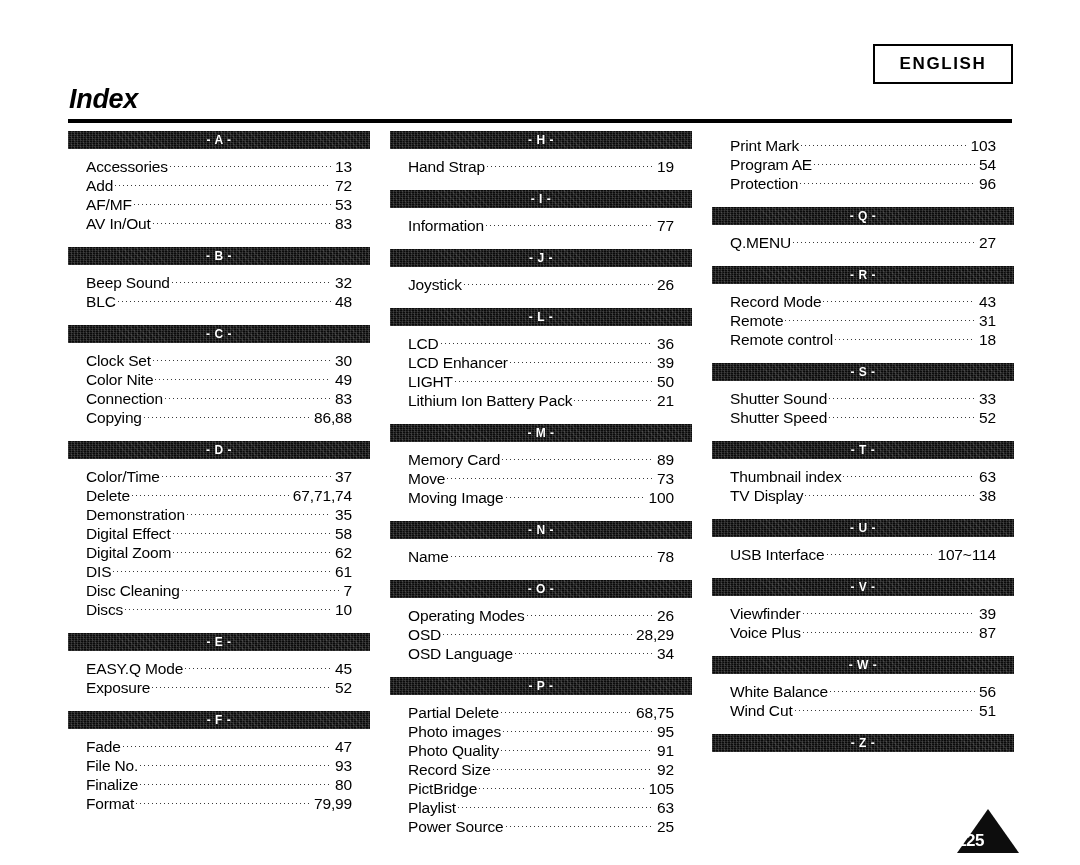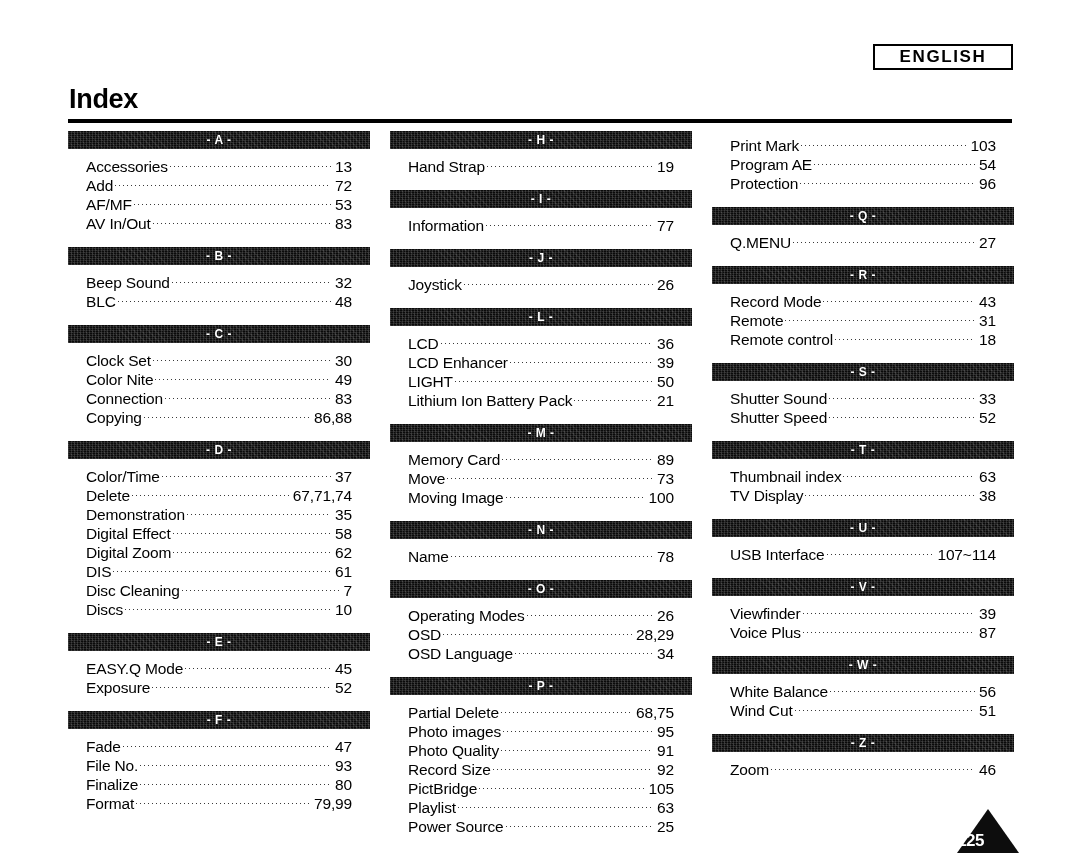--- a/index.html
+++ b/index.html
@@ -17,21 +17,21 @@
     position: relative;
     overflow: hidden;
   }
 
   
   .lang-badge {
     position: absolute;
     top: 44px;
     left: 873px;
     width: 140px;
-    height: 26px;
+    height: 40px;
     border: 2px solid #000;
     background: #fff;
     display: flex;
     align-items: center;
     justify-content: center;
     font-size: 17px;
     font-weight: 700;
     letter-spacing: 1.6px;
     font-family: "Liberation Sans", sans-serif;
   }
@@ -44,20 +44,21 @@
     width: 944px;
   }
 
   .page-title {
     font-size: 27px;
     font-weight: 700;
     line-height: 1;
     letter-spacing: -0.3px;
     margin: 0 0 6px 1px;
     font-family: "Liberation Sans", sans-serif;
+    font-style: italic;
   }
 
   .title-rule {
     width: 100%;
     height: 4px;
     background: #000;
     margin-bottom: 8px;
   }
 
   
@@ -651,27 +652,20 @@
               <span class="entry-name">Wind Cut</span>
               <span class="leader"></span>
               <span class="entry-page">51</span>
             </li>
           </ul>
         </div>
         <div class="section">
           <div class="letter-bar">
             <span class="letter-label">- Z -</span>
           </div>
-          <ul class="entries">
-            <li class="entry">
-              <span class="entry-name">Zoom</span>
-              <span class="leader"></span>
-              <span class="entry-page">46</span>
-            </li>
-          </ul>
         </div>
       </div>
     </div>
 </div>
 
 <div class="page-number">
   <div class="tri"></div>
   <div class="pn-text">125</div>
 </div>
 

